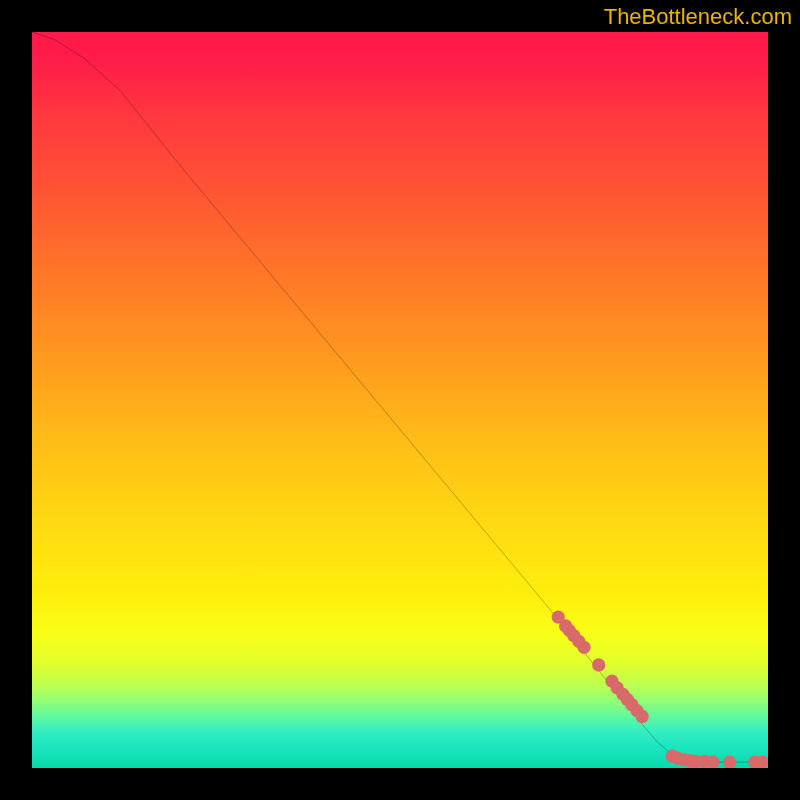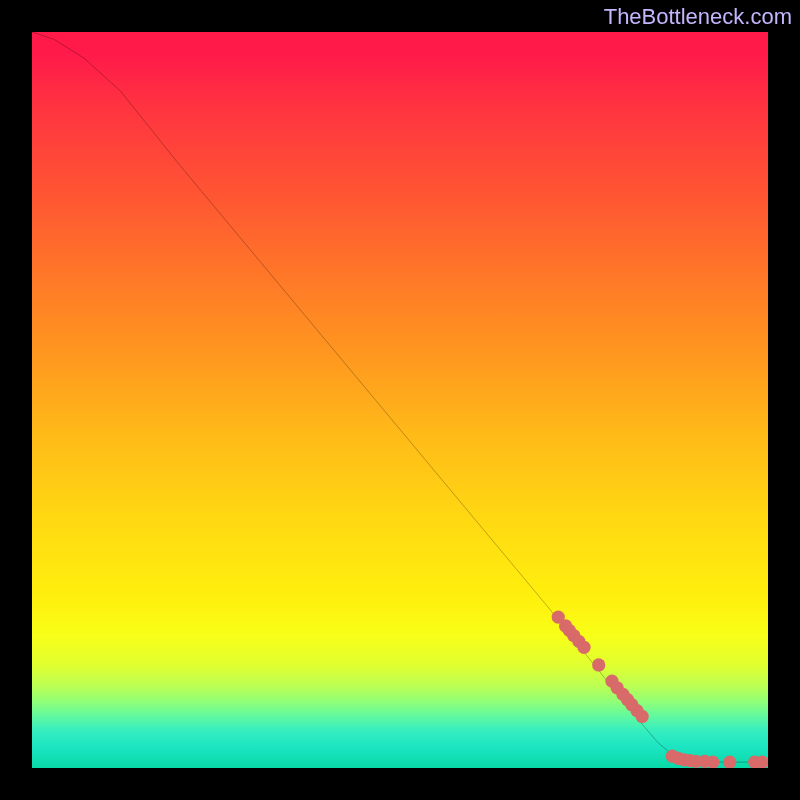--- a/index.html
+++ b/index.html
@@ -8,21 +8,21 @@
     height: 800px;
     background: #000;
     position: relative;
     font-family: Arial, Helvetica, sans-serif;
     overflow: hidden;
   }
   .watermark {
     position: absolute;
     top: 4px;
     right: 8px;
-    color: #c4b5fd;
+    color: #eab308;
     font-size: 22px;
     font-weight: 500;
     z-index: 100;
   }
   .plot-area {
     position: absolute;
     left: 32px;
     top: 32px;
     width: 736px;
     height: 736px;

